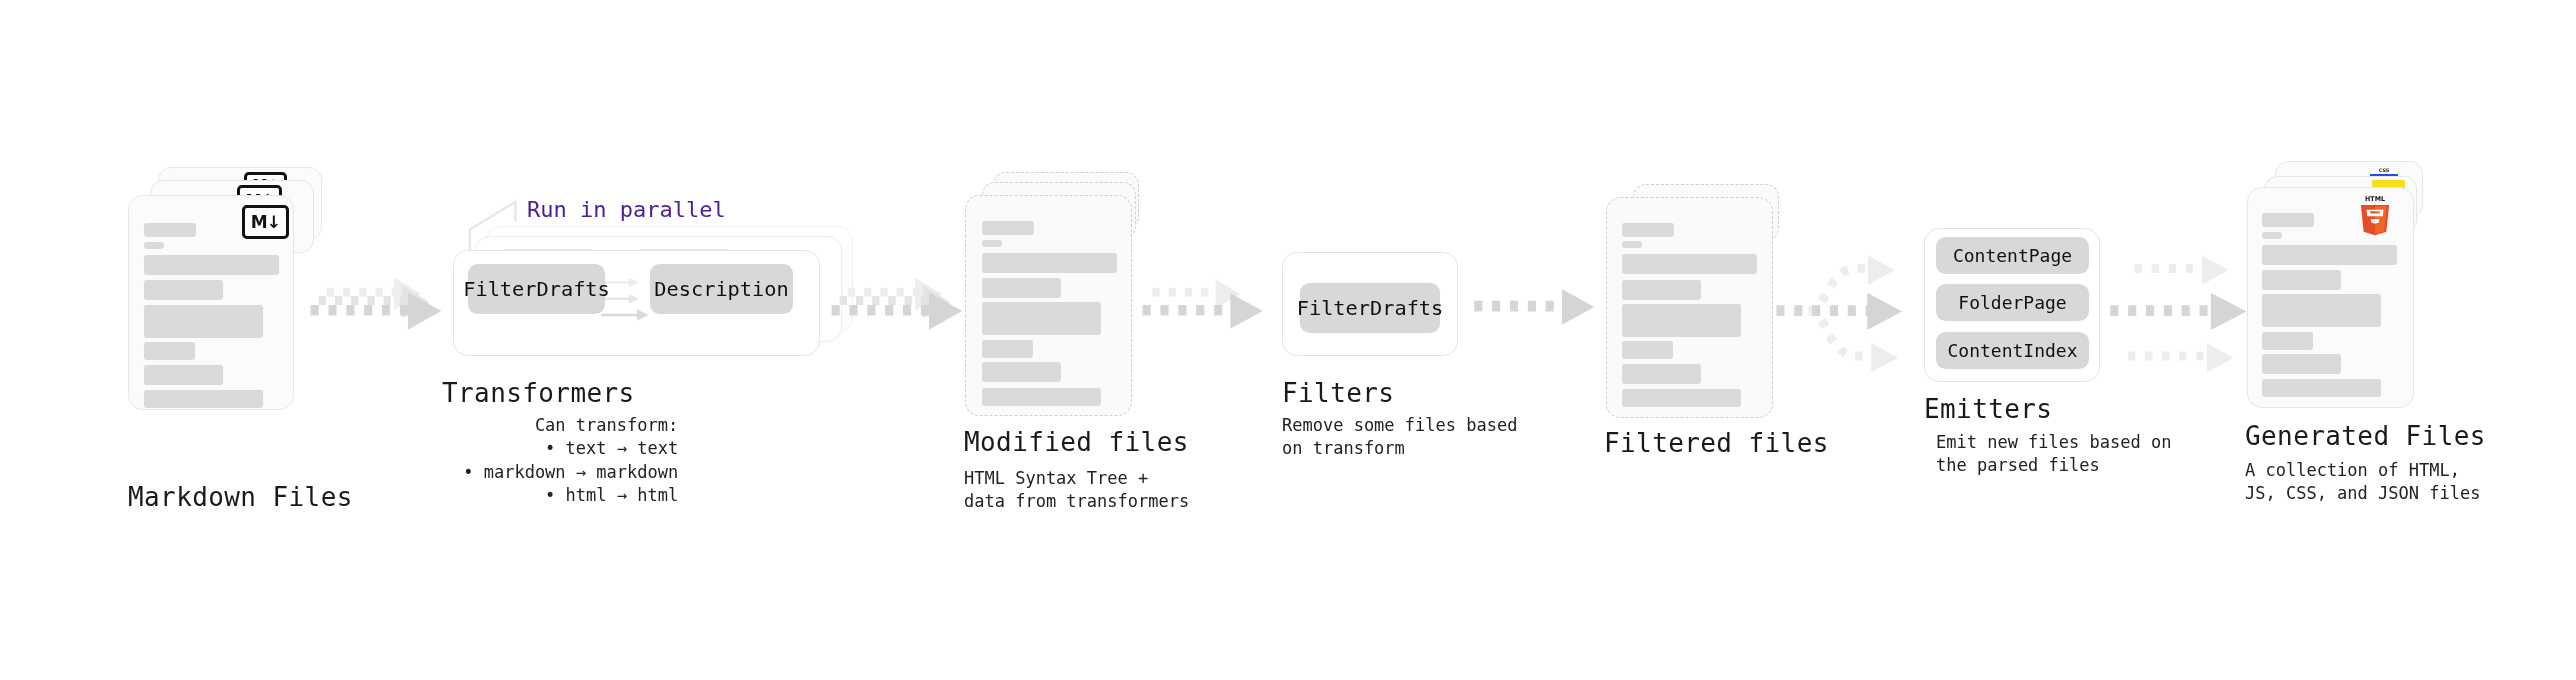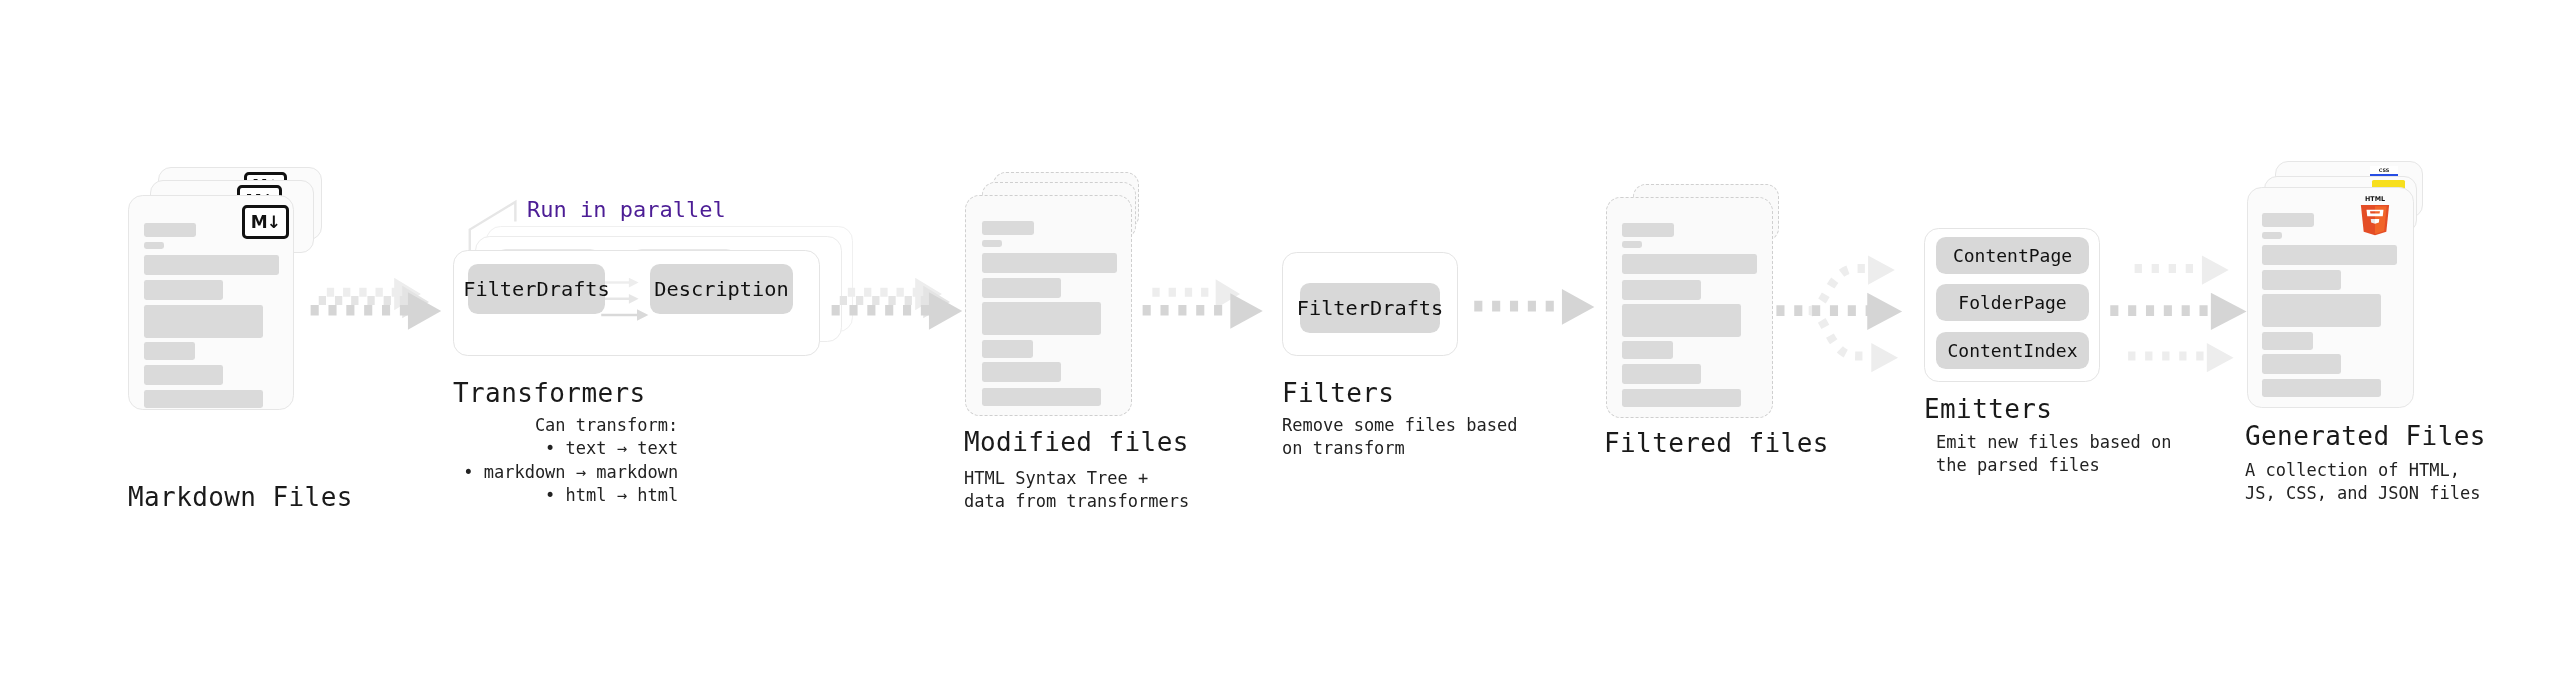--- a/index.html
+++ b/index.html
@@ -162,21 +162,21 @@
         <line x1="0" y1="28" x2="36" y2="28" stroke="#e6e6e6" stroke-width="3"></line>
         <polygon points="34,22 46,28 34,34" fill="#e6e6e6"></polygon>
         <line x1="0" y1="48" x2="46" y2="48" stroke="#d9d9d9" stroke-width="3"></line>
         <polygon points="44,41 58,48 44,55" fill="#d9d9d9"></polygon>
       </g>
     </svg>
 
     <div class="chip" style="left:468px;top:264px;width:137px;height:50px;">FilterDrafts</div>
     <div class="chip" style="left:650px;top:264px;width:143px;height:50px;">Description</div>
 
-    <div class="title nosel" style="left:453px;top:378px;text-align:center;">Transformers</div>
+    <div class="title nosel" style="left:442px;top:378px;text-align:center;">Transformers</div>
     <div class="subtitle nosel" style="left:453px;top:414px;text-align:right;">Can transform:
  • text → text
  • markdown → markdown
  • html → html</div>
   </div>
 
   <svg style="left:830px;top:268px;width:146px;height:73px;" viewBox="0 0 180 90">
     <g stroke="#ededed" stroke-width="11" stroke-dasharray="9 11" fill="none">
       <line x1="22" y1="30" x2="110" y2="30"></line>
     </g>

